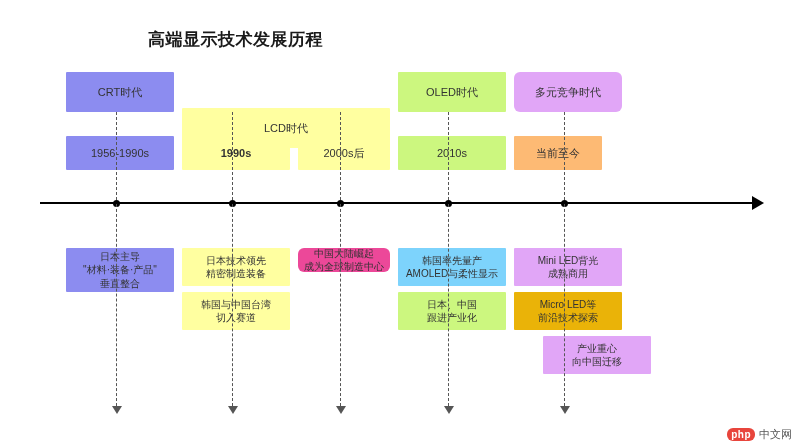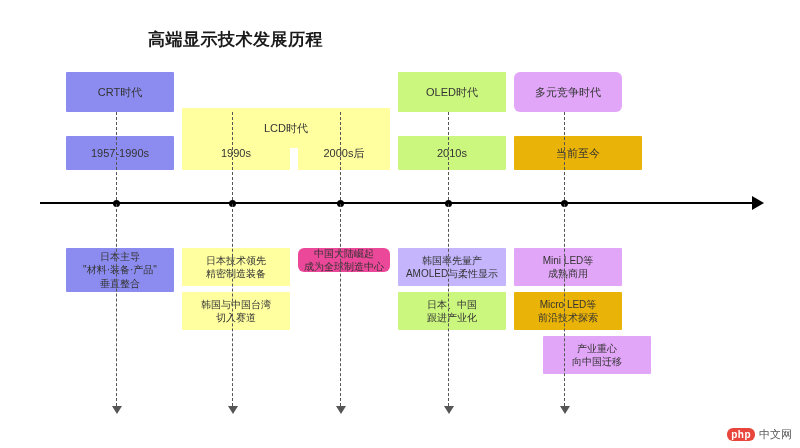--- a/index.html
+++ b/index.html
@@ -119,41 +119,41 @@
 
   <div id="title">高端显示技术发展历程</div>
 
   <div id="eras-layer">
       <div class="era-box" style="left: 66px; top: 72px; width: 108px; background: rgb(140, 140, 240);">CRT时代</div>
       <div class="era-box" style="left: 182px; top: 72px; width: 208px; background: rgb(255, 255, 160); margin-top: 36px;">LCD时代</div>
       <div class="era-box" style="left: 398px; top: 72px; width: 108px; background: rgb(204, 247, 127);">OLED时代</div>
       <div class="era-box" style="left: 514px; top: 72px; width: 108px; background: rgb(225, 166, 247); border-radius: 6px;">多元竞争时代</div>
     </div>
   <div id="periods-layer">
-      <div class="period-box" style="left: 66px; top: 136px; width: 108px; background: rgb(140, 140, 240);">1957-1990s</div>
-      <div class="period-box" style="left: 182px; top: 136px; width: 108px; background: rgb(255, 255, 160);">1990s</div>
+      <div class="period-box" style="left: 66px; top: 136px; width: 108px; background: rgb(140, 140, 240);">1956-1990s</div>
+      <div class="period-box" style="left: 182px; top: 136px; width: 108px; background: rgb(255, 255, 160); font-weight: bold;">1990s</div>
       <div class="period-box" style="left: 298px; top: 136px; width: 92px; background: rgb(255, 255, 160);">2000s后</div>
       <div class="period-box" style="left: 398px; top: 136px; width: 108px; background: rgb(204, 247, 127);">2010s</div>
-      <div class="period-box" style="left: 514px; top: 136px; width: 128px; background: #eab308;">当前至今</div>
+      <div class="period-box" style="left: 514px; top: 136px; width: 88px; background: #fdba74;">当前至今</div>
     </div>
   <div id="notes-layer">
       <div class="note-box" style="left: 66px; top: 248px; width: 108px; height: 44px; background: rgb(140, 140, 240);">日本主导
 "材料·装备·产品"
 垂直整合</div>
       <div class="note-box" style="left: 182px; top: 248px; width: 108px; height: 38px; background: rgb(255, 255, 160);">日本技术领先
 精密制造装备</div>
       <div class="note-box" style="left: 182px; top: 292px; width: 108px; height: 38px; background: rgb(255, 255, 160);">韩国与中国台湾
 切入赛道</div>
       <div class="note-box" style="left: 298px; top: 248px; width: 92px; height: 24px; background: #ec4899; border-radius: 6px;">中国大陆崛起
 成为全球制造中心</div>
-      <div class="note-box" style="left: 398px; top: 248px; width: 108px; height: 38px; background: #c4b5fd;">韩国率先量产
+      <div class="note-box" style="left: 398px; top: 248px; width: 108px; height: 38px; background: #7dd3fc;">韩国率先量产
 AMOLED与柔性显示</div>
       <div class="note-box" style="left: 398px; top: 292px; width: 108px; height: 38px; background: rgb(204, 247, 127);">日本、中国
 跟进产业化</div>
-      <div class="note-box" style="left: 514px; top: 248px; width: 108px; height: 38px; background: rgb(225, 166, 247);">Mini LED等
+      <div class="note-box" style="left: 514px; top: 248px; width: 108px; height: 38px; background: rgb(225, 166, 247);">Mini LED背光
 成熟商用</div>
       <div class="note-box" style="left: 514px; top: 292px; width: 108px; height: 38px; background: #eab308;">Micro LED等
 前沿技术探索</div>
       <div class="note-box" style="left: 514px; top: 336px; width: 108px; height: 38px; background: rgb(225, 166, 247); margin-left: 29px;">产业重心
 向中国迁移</div>
     </div>
   <div id="timeline-layer">
       <div class="axis-line" style="background: rgb(0, 0, 0);"></div>
       <div class="axis-arrow" style="border-left-color: rgb(0, 0, 0);"></div>
       <div class="node-dot" style="left: 112.5px; background: rgb(0, 0, 0);"></div>

